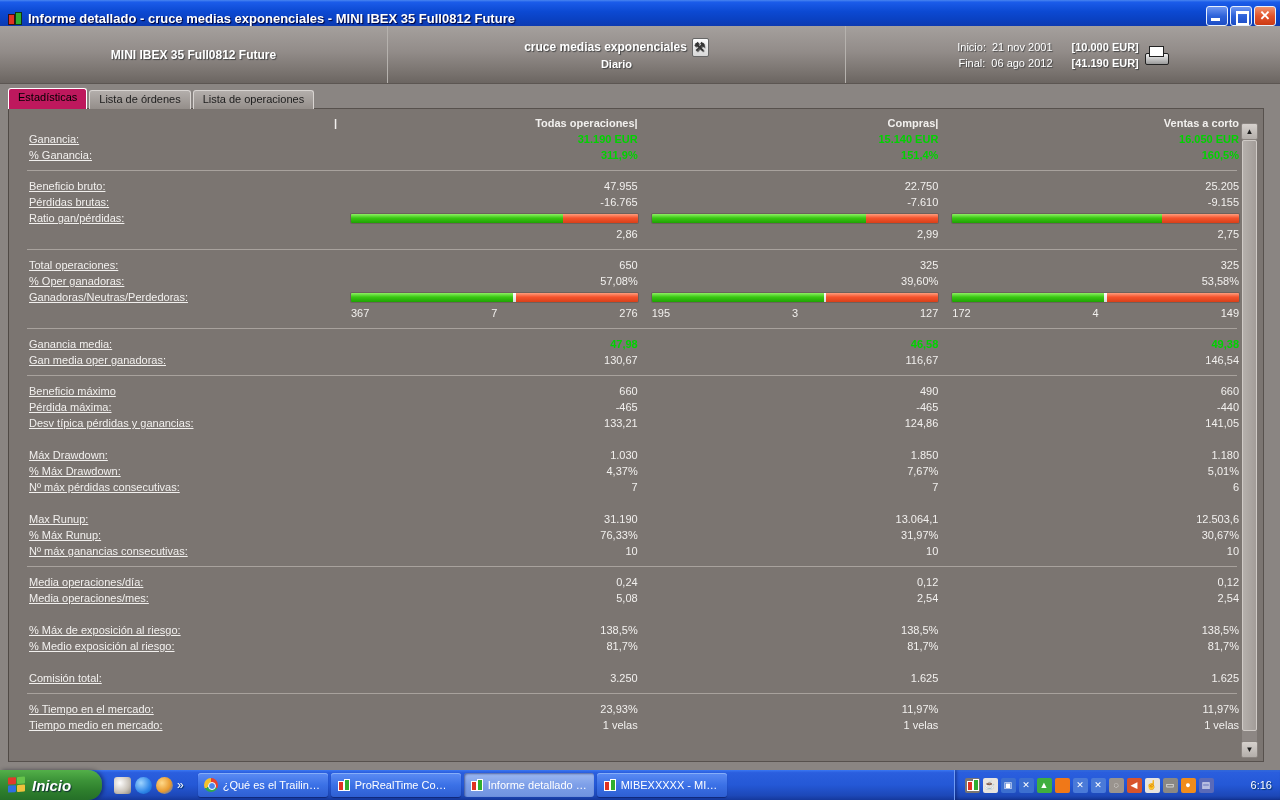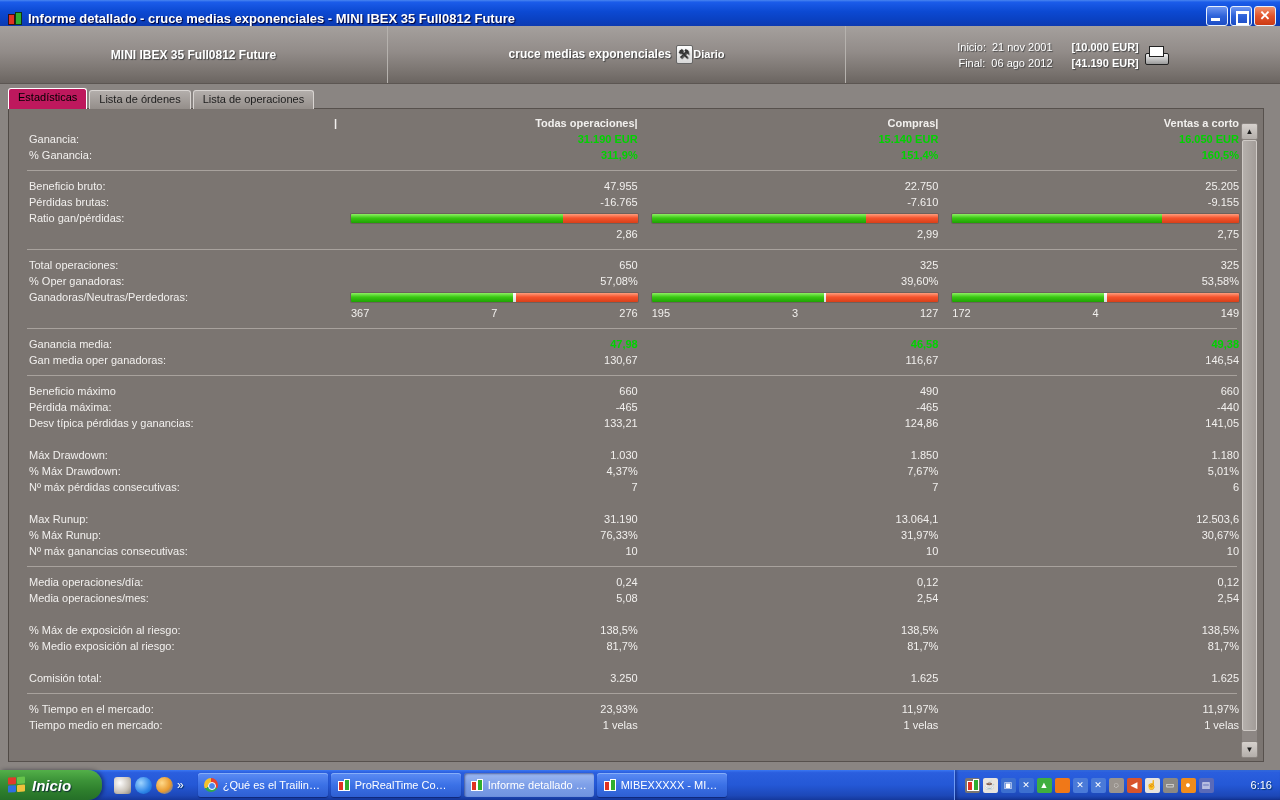--- a/index.html
+++ b/index.html
@@ -30,21 +30,21 @@
   .candles::after { content:""; position:absolute; left:9px; top:1px; width:5px; height:11px;
     background:#2fae2f; border:1px solid #131; }
 
   
   .headband { position:absolute; left:0; top:26px; width:1280px; height:58px;
     background:linear-gradient(180deg,#a5a09d 0%,#928c89 45%,#7a7470 80%,#6b6561 100%);
     border-bottom:1px solid #5c5652; display:flex; color:#fff; }
   .hsec { display:flex; align-items:center; justify-content:center; }
   .hsec1 { width:388px; border-right:1px solid #b6b2ae; font-weight:bold; font-size:12px;
     text-shadow:1px 1px 1px #444; }
-  .hsec2 { width:458px; border-right:1px solid #b6b2ae; line-height:15px; }
+  .hsec2 { width:458px; border-right:1px solid #b6b2ae; flex-direction:column; line-height:15px; }
   .hsec2 .sysline { display:flex; align-items:center; gap:5px; font-weight:bold; font-size:12px; text-shadow:1px 1px 1px #444;}
   .hsec2 .tf { font-weight:bold; font-size:11px; text-shadow:1px 1px 1px #444;}
   .hsec3 { flex:1; gap:4px; }
   .dates { font-size:11px; line-height:16px; text-shadow:1px 1px 1px #444; }
   .dates .drow { display:flex; gap:6px; justify-content:flex-end; }
   .dates b { font-weight:bold;padding-left:13px; }
   .pdficon { width:17px; height:19px; background:linear-gradient(180deg,#fdfdfd,#d8d8d8);
     border:1px solid #666; border-radius:2px; position:relative; cursor:pointer; }
   .pdficon::after { content:"⚒"; position:absolute; left:1px; top:1px; font-size:12px; color:#333; }
   .printicon { width:26px; height:20px; position:relative; cursor:pointer; }
@@ -59,21 +59,21 @@
     background:linear-gradient(180deg,#b3aeab,#948e8a);
     border:1px solid #d8d4d1; border-bottom:none; border-radius:3px 3px 0 0; margin-right:2px; cursor:pointer; }
   .tab.active { height:21px; background:#be185d; font-weight:normal; color:#000;
     border-color:#fff; position:relative; }
 
   
   .panel { position:absolute; left:8px; top:108px; width:1256px; height:654px;
     background:#7b7571; border:1px solid #57514d; border-left-color:#504a46; border-right-color:#989ema;
     padding:6px 24px 0 10px; overflow:hidden; }
   .trow { display:flex; height:16px; align-items:center; font-size:11px; color:#f2f0ee; }
-  .lbl { width:318px; padding-left:10px; white-space:nowrap; }
+  .lbl { width:318px; padding-left:10px; white-space:nowrap;text-decoration:underline; }
   .cell { flex:1; text-align:right; white-space:nowrap; }
   .cell.head { font-weight:bold; }
   .g { color:#00d200; font-weight:bold; }
   .b { font-weight:normal; }
   .sep { height:1px; background:#a8a29d; margin:7px 2px 7px 8px; }
   .gaprow { height:16px; }
   .barwrap { margin-left:14px; height:9px; display:flex; border-radius:1px; overflow:hidden;
     box-shadow:0 0 0 1px rgba(60,40,30,.25); }
   .segG { background:linear-gradient(180deg,#8df063 0%,#39c713 45%,#1fa203 100%); }
   .segN { background:linear-gradient(180deg,#ffffff,#d9d9d9); }

